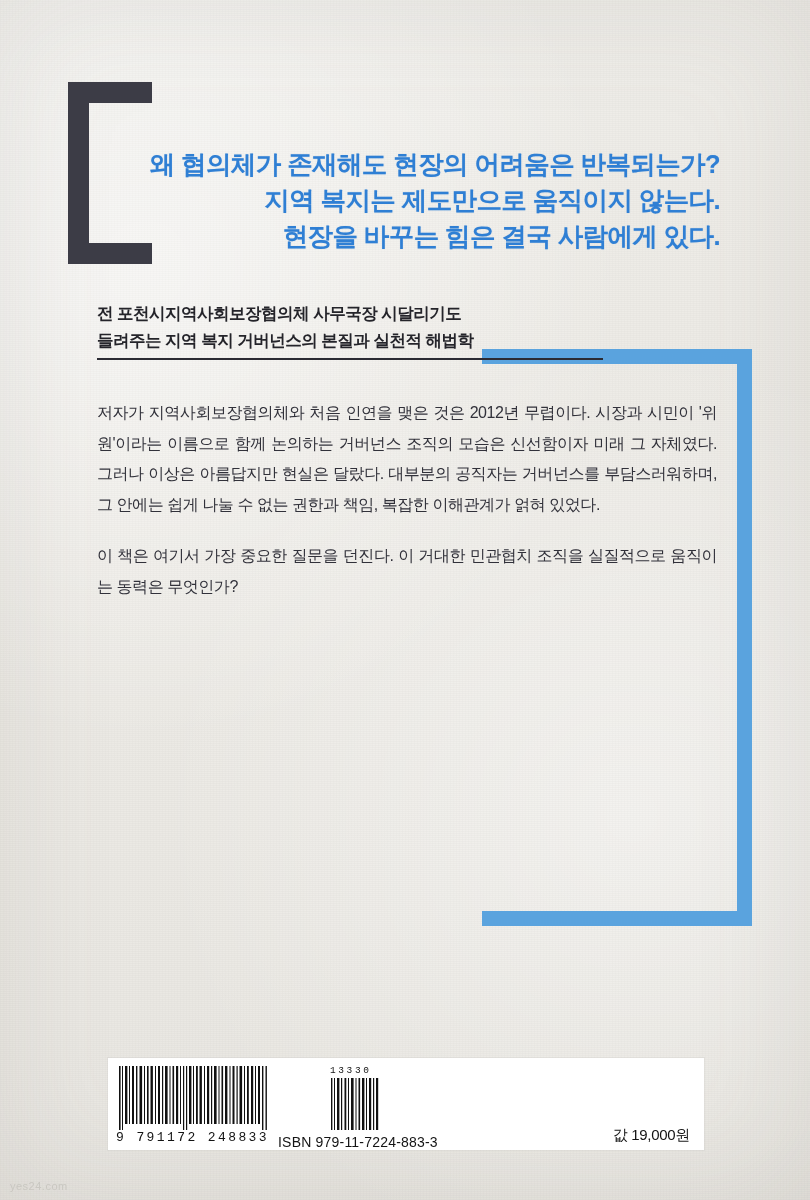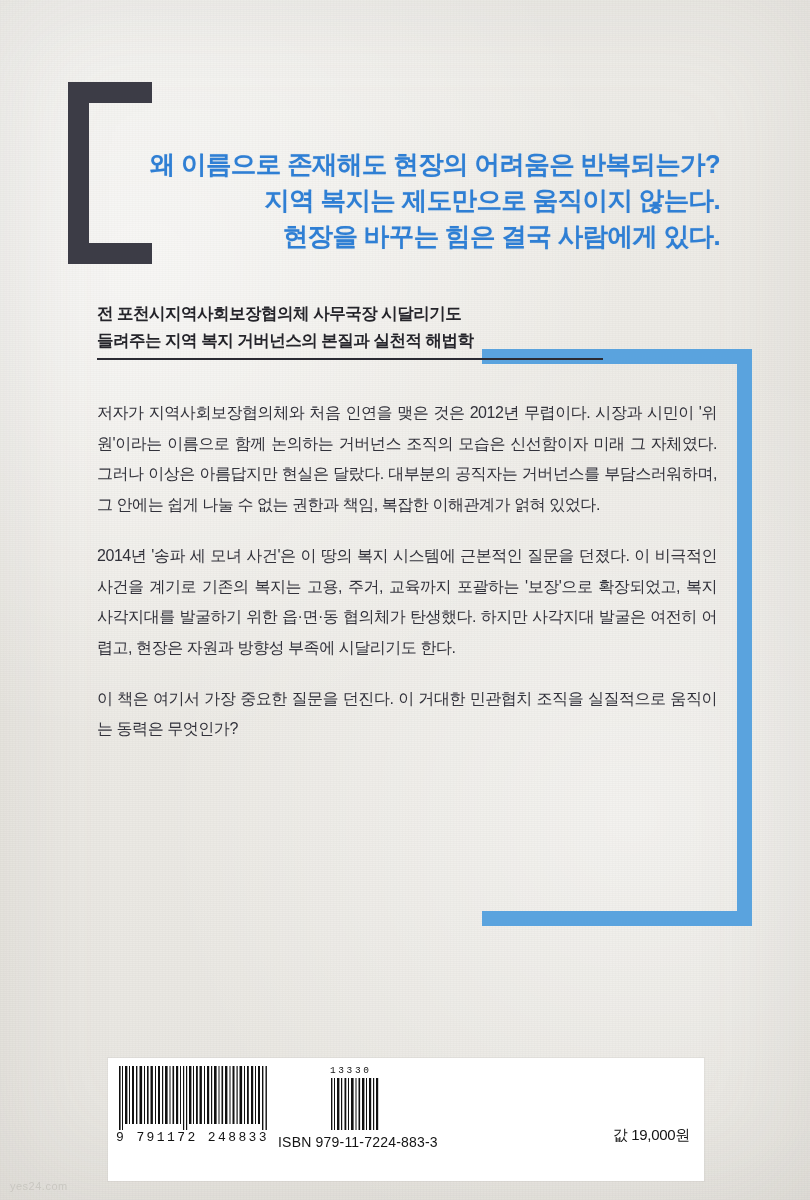--- a/index.html
+++ b/index.html
@@ -122,21 +122,21 @@
     margin: 0 0 20px 0;
   }
   .body-copy p:last-child { margin-bottom: 0; }
 
   
   .barcode-block {
     position: absolute;
     left: 108px;
     top: 1058px;
     width: 596px;
-    height: 123px;
+    height: 92px;
     background: #ffffff;
     z-index: 5;
     box-shadow: 0 0 0 1px rgba(0,0,0,0.03);
   }
   .bc-main {
     position: absolute;
     left: 10px;
     top: 8px;
     width: 152px;
     height: 64px;
@@ -203,36 +203,35 @@
   }
 </style>
 </head>
 <body>
 
 <div class="page">
 
   <div class="bracket"></div>
 
   <div class="headline">
-    <div>왜 이름으로 존재해도 현장의 어려움은 반복되는가?</div>
+    <div>왜 협의체가 존재해도 현장의 어려움은 반복되는가?</div>
     <div>지역 복지는 제도만으로 움직이지 않는다.</div>
     <div>현장을 바꾸는 힘은 결국 사람에게 있다.</div>
   </div>
 
   <div class="blue-frame"></div>
 
   <div class="subhead">
     <div>전 포천시지역사회보장협의체 사무국장 시달리기도</div>
     <div>들려주는 지역 복지 거버넌스의 본질과 실천적 해법학</div>
     <div class="rule"></div>
   </div>
 
   <div class="body-copy">
     <p>저자가 지역사회보장협의체와 처음 인연을 맺은 것은 2012년 무렵이다. 시장과 시민이 '위원'이라는 이름으로 함께 논의하는 거버넌스 조직의 모습은 신선함이자 미래 그 자체였다. 그러나 이상은 아름답지만 현실은 달랐다. 대부분의 공직자는 거버넌스를 부담스러워하며, 그 안에는 쉽게 나눌 수 없는 권한과 책임, 복잡한 이해관계가 얽혀 있었다.</p>
-    <p>2014년 '송파 세 모녀 사건'은 이 땅의 복지 시스템에 근본적인 질문을 던졌다. 이 비극적인 사건을 계기로 기존의 복지는 고용, 주거, 교육까지 포괄하는 '보장'으로 확장되었고, 복지 사각지대를 발굴하기 위한 읍·면·동 협의체가 탄생했다. 하지만 사각지대 발굴은 여전히 어렵고, 현장은 자원과 방향성 부족에 시달리기도 한다.</p>
     <p>이 책은 여기서 가장 중요한 질문을 던진다. 이 거대한 민관협치 조직을 실질적으로 움직이는 동력은 무엇인가?</p>
   </div>
 
   <div class="barcode-block">
     <div class="bc-addon-digits">13330</div>
 
     <div class="bc-main">
       <svg class="bc-lines" viewBox="0 0 152 64" preserveAspectRatio="none">
         <g fill="#111111">
           <rect x="1" y="0" width="1.6" height="64"></rect>

